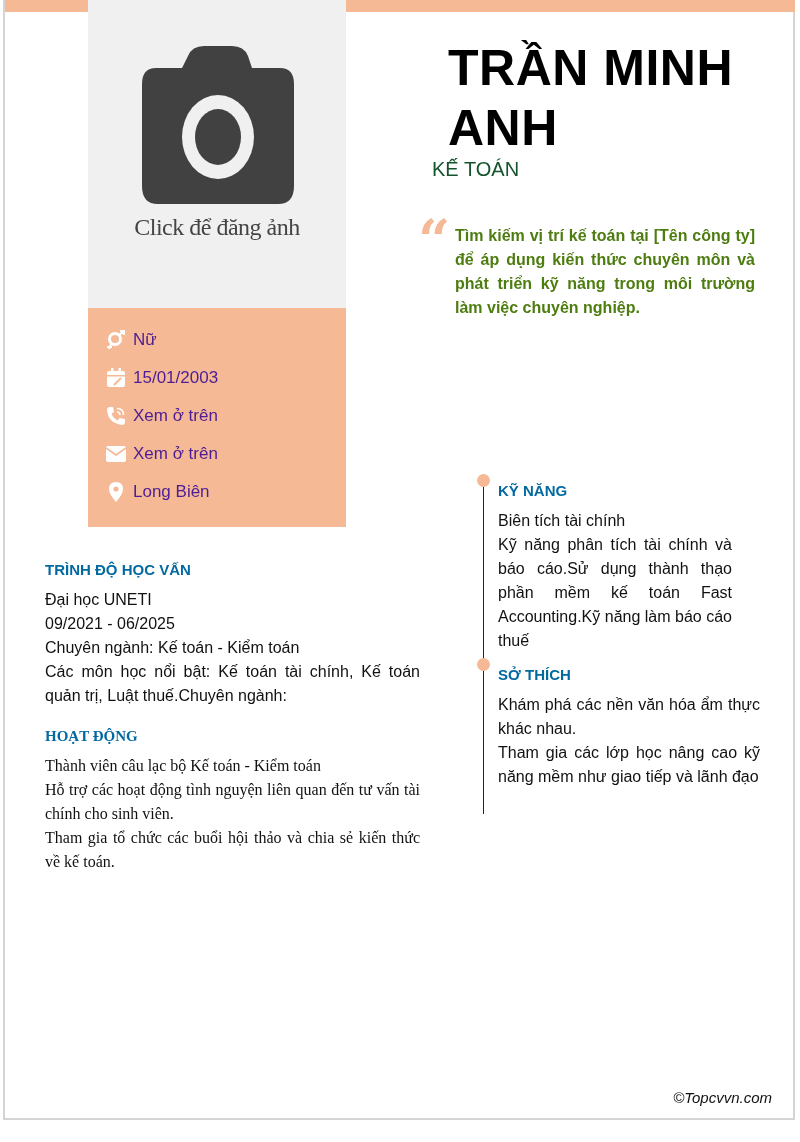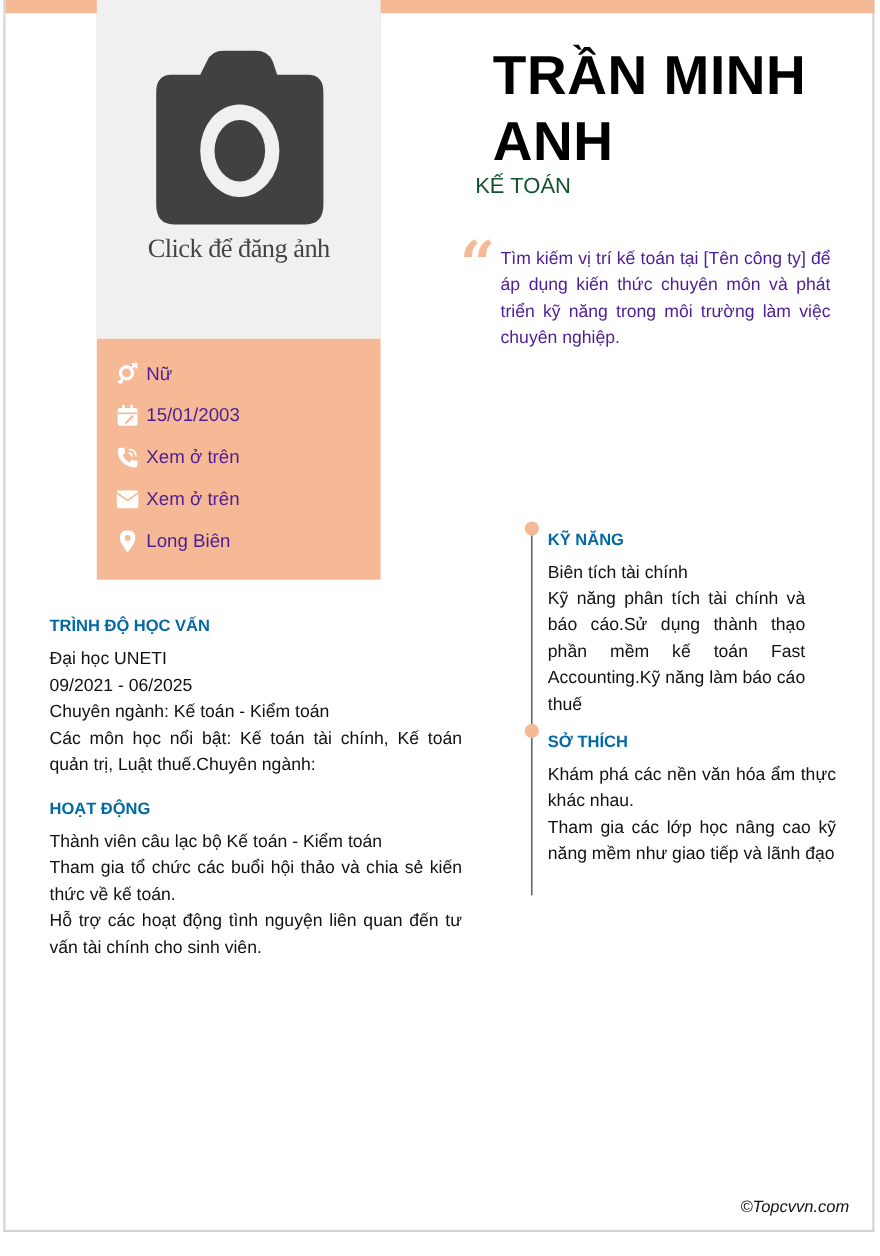--- a/index.html
+++ b/index.html
@@ -44,21 +44,21 @@
   }
   .job-title {
     position: absolute; left: 432px; top: 158px; font-size: 20px; color: #14532d;
   }
   .quote-mark {
     position: absolute; left: 418px; top: 212px; font-size: 56px; line-height: 56px;
     color: #f5b995; font-family: "DejaVu Serif", serif; font-weight: bold;
   }
   .objective {
     position: absolute; left: 455px; top: 224px; width: 300px;
-    font-size: 16px; line-height: 24px; text-align: justify; color: #4c1d95;
+    font-size: 16px; line-height: 24px; text-align: justify; color: #4d7c0f; font-weight: bold;
   }
 
   .timeline-line {
     position: absolute; left: 483px; top: 480px; width: 1px; height: 334px; background: #222;
   }
   .timeline-dot {
     position: absolute; width: 13px; height: 13px; border-radius: 50%; background: #f5b995;
   }
   .right-section { position: absolute; left: 498px; width: 262px; }
   .section-title {
@@ -139,25 +139,25 @@
 <p class="objective" style="margin:0;">Tìm kiếm vị trí kế toán tại [Tên công ty] để áp dụng kiến thức chuyên môn và phát triển kỹ năng trong môi trường làm việc chuyên nghiệp.</p>
 
 <div class="left-section" style="top:558px;">
   <h3 class="section-title">TRÌNH ĐỘ HỌC VẤN</h3>
   <p class="body-text">Đại học UNETI</p>
   <p class="body-text">09/2021 - 06/2025</p>
   <p class="body-text">Chuyên ngành: Kế toán - Kiểm toán</p>
   <p class="body-text">Các môn học nổi bật: Kế toán tài chính, Kế toán quản trị, Luật thuế.Chuyên ngành:</p>
 </div>
 
-<div class="left-section" style="top:724px;">
+<div class="left-section" style="top:724px;font-family:Liberation Serif, serif;">
   <h3 class="section-title">HOẠT ĐỘNG</h3>
   <p class="body-text">Thành viên câu lạc bộ Kế toán - Kiểm toán</p>
+  <p class="body-text">Hỗ trợ các hoạt động tình nguyện liên quan đến tư vấn tài chính cho sinh viên.</p>
   <p class="body-text">Tham gia tổ chức các buổi hội thảo và chia sẻ kiến thức về kế toán.</p>
-  <p class="body-text">Hỗ trợ các hoạt động tình nguyện liên quan đến tư vấn tài chính cho sinh viên.</p>
 </div>
 
 <div class="timeline-line"></div>
 <div class="timeline-dot" style="left:477px; top:474px;"></div>
 <div class="timeline-dot" style="left:477px; top:658px;"></div>
 
 <div class="right-section" style="top:479px; width:234px;">
   <h3 class="section-title">KỸ NĂNG</h3>
   <p class="body-text">Biên tích tài chính</p>
   <p class="body-text">Kỹ năng phân tích tài chính và báo cáo.Sử dụng thành thạo phần mềm kế toán Fast Accounting.Kỹ năng làm báo cáo thuế</p>

